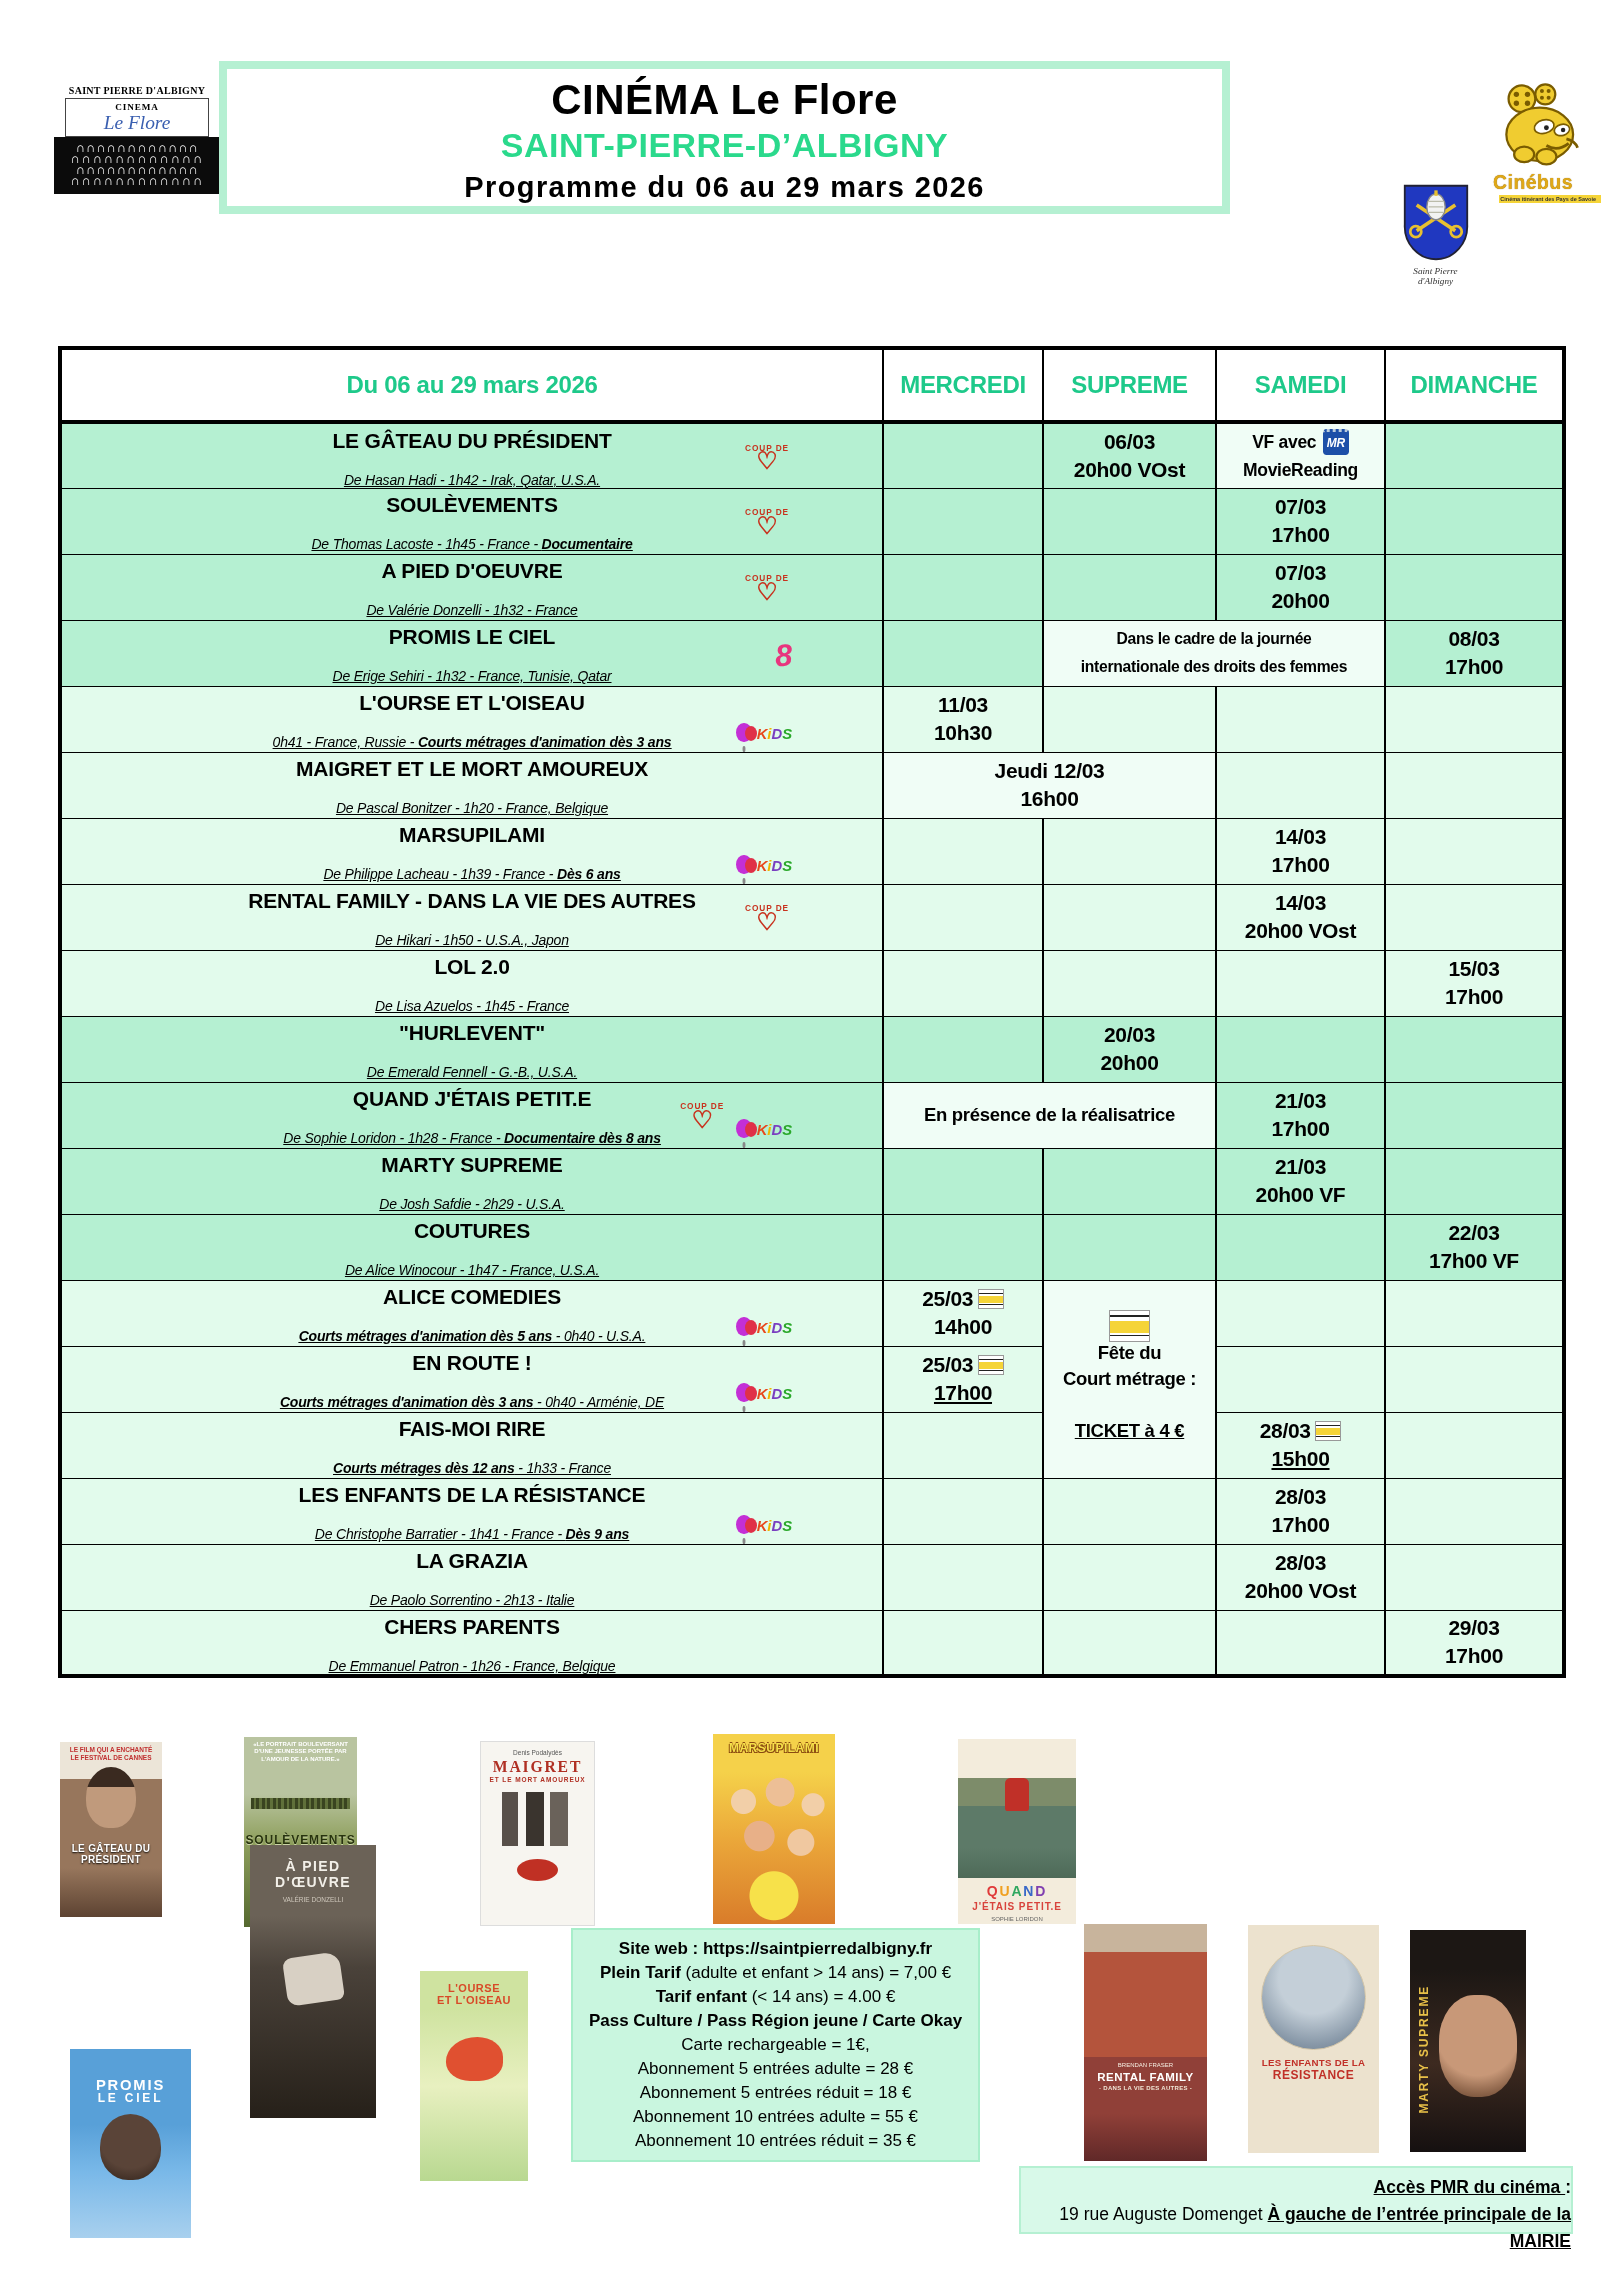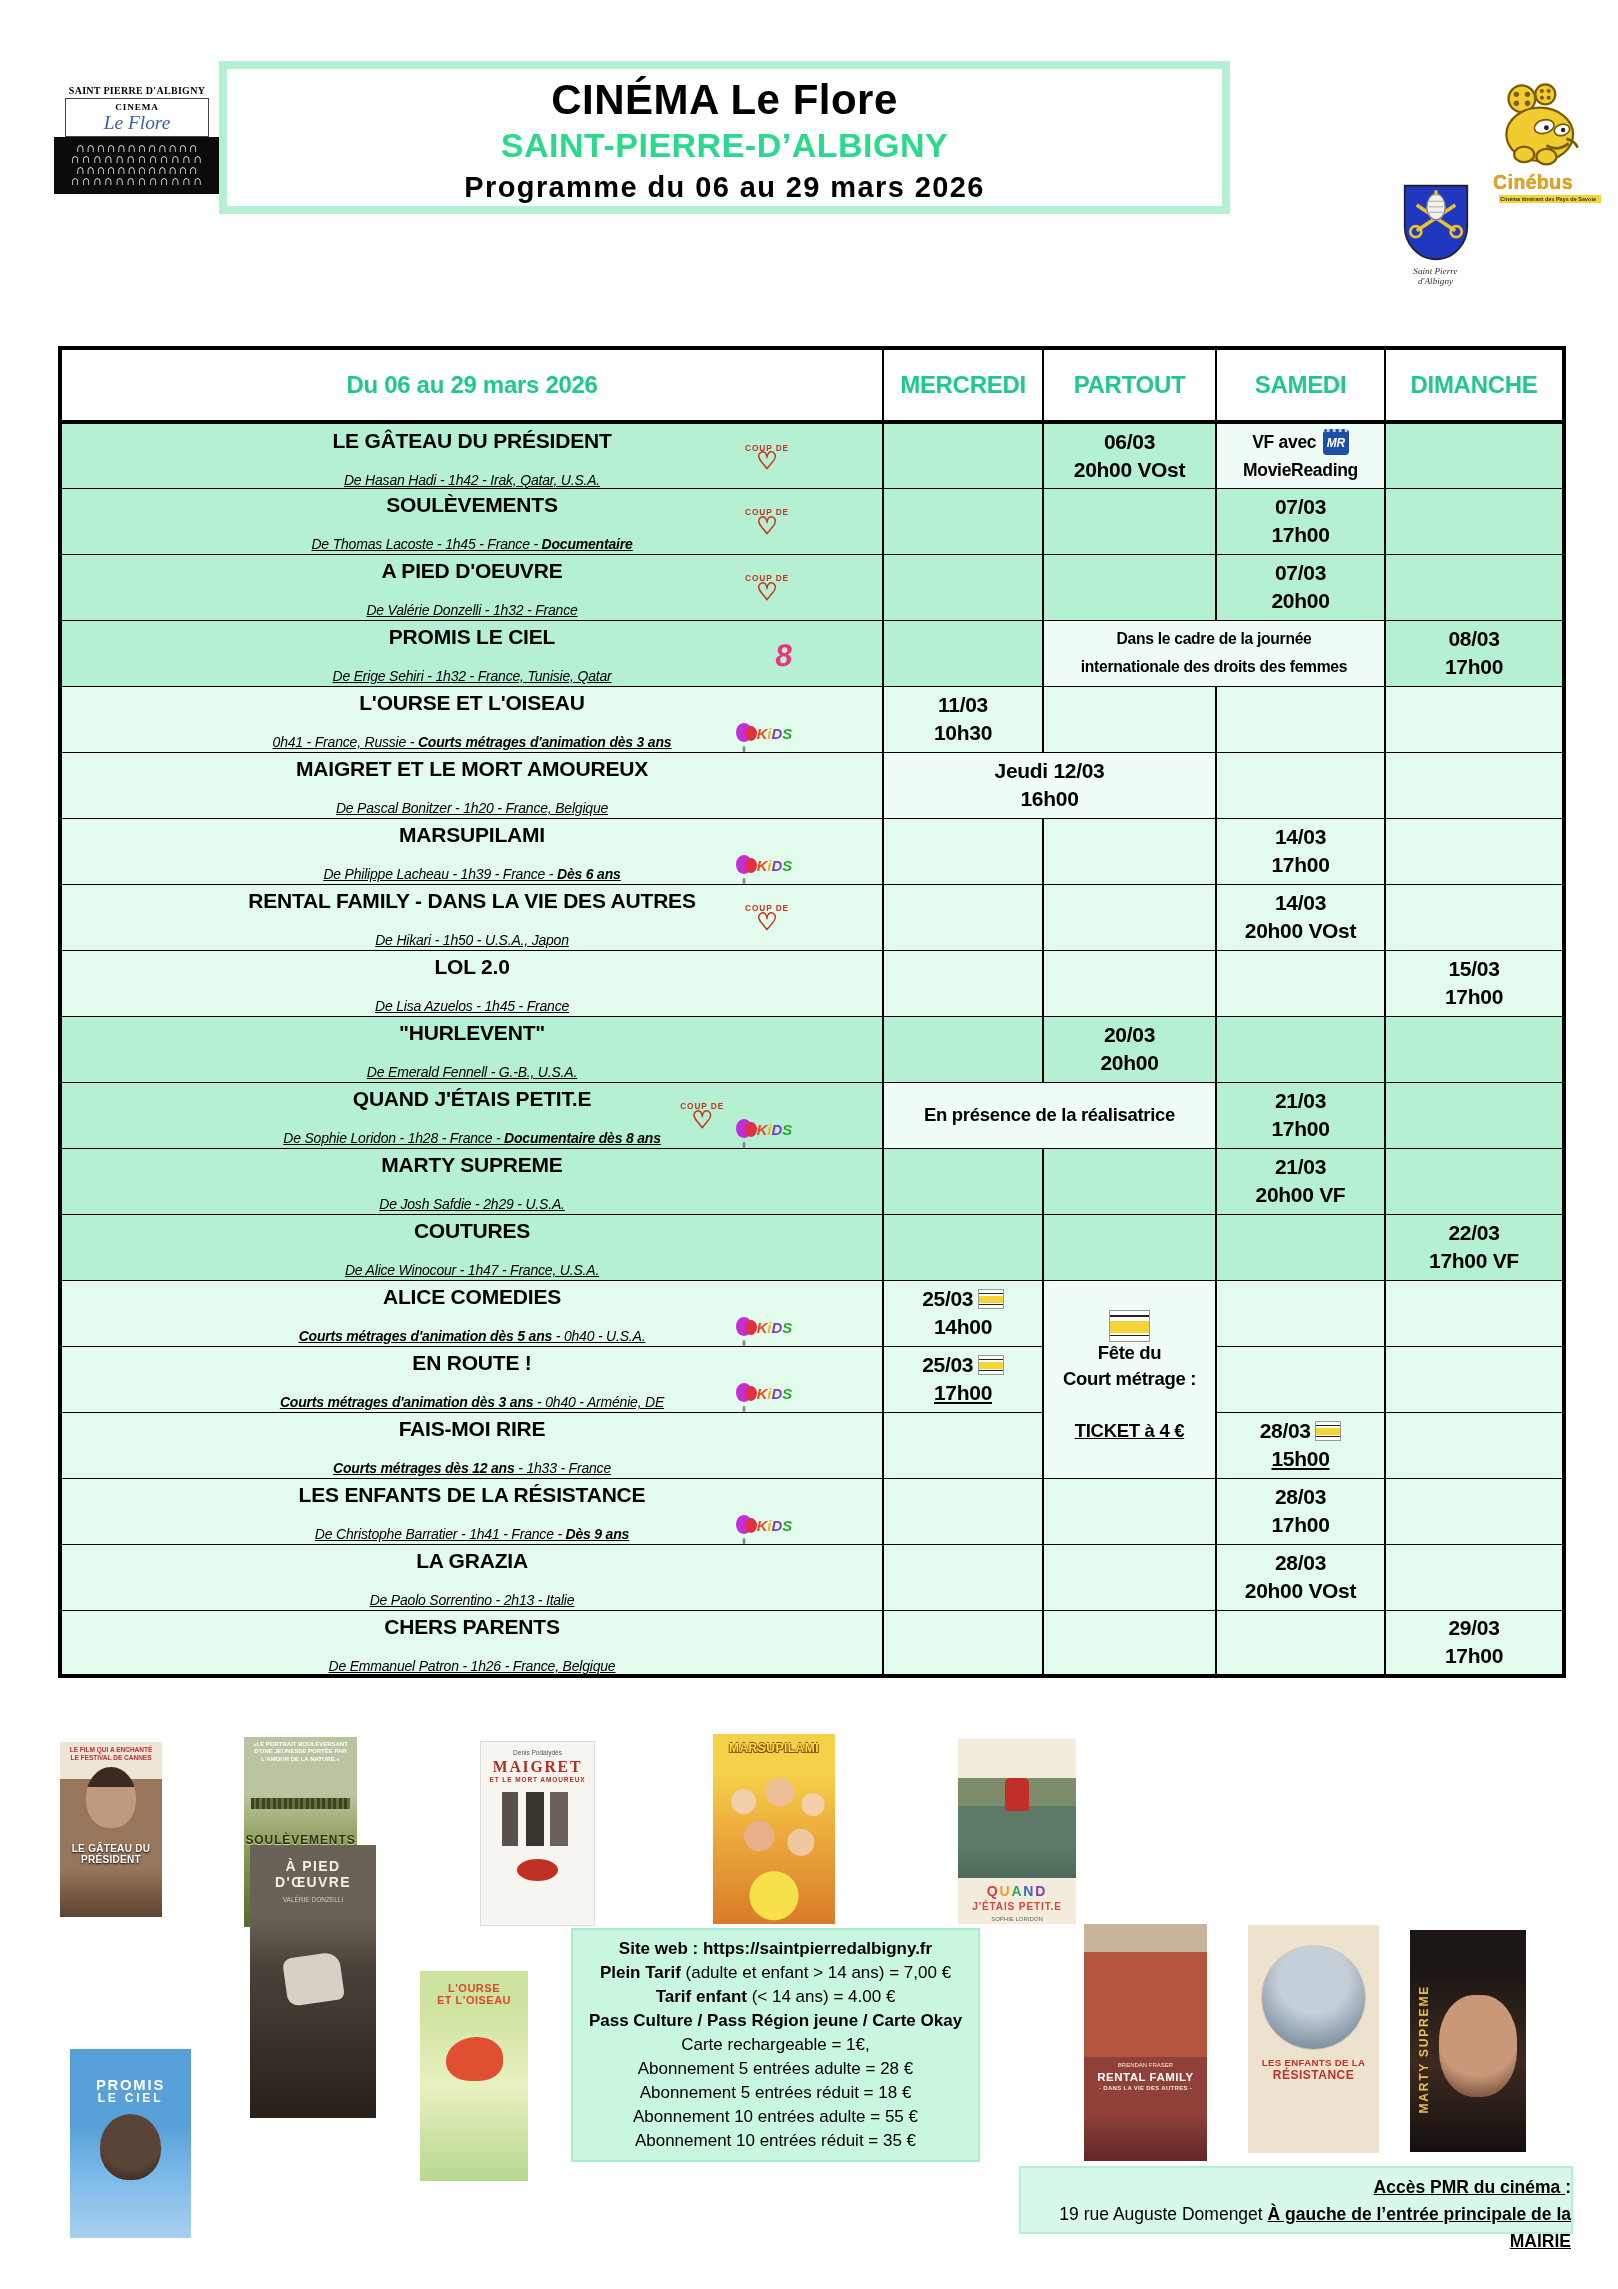--- a/index.html
+++ b/index.html
@@ -236,21 +236,21 @@
       <col style="width:823px">
         <col style="width:160px">
         <col style="width:173px">
       <col style="width:169px">
         <col style="width:179px">
     </colgroup>
     <thead>
       <tr>
         <th>Du  06 au 29 mars 2026</th>
         <th>MERCREDI</th>
-        <th>PARTOUT</th>
+        <th>SUPREME</th>
         <th>SAMEDI</th>
         <th>DIMANCHE</th>
       </tr>
     </thead>
     <tbody id="tbody">
         <tr class="w0">
           <td class="tc">
             <div class="ft">LE GÂTEAU DU PRÉSIDENT</div>
             <span class="ics">
               <span class="coup">

